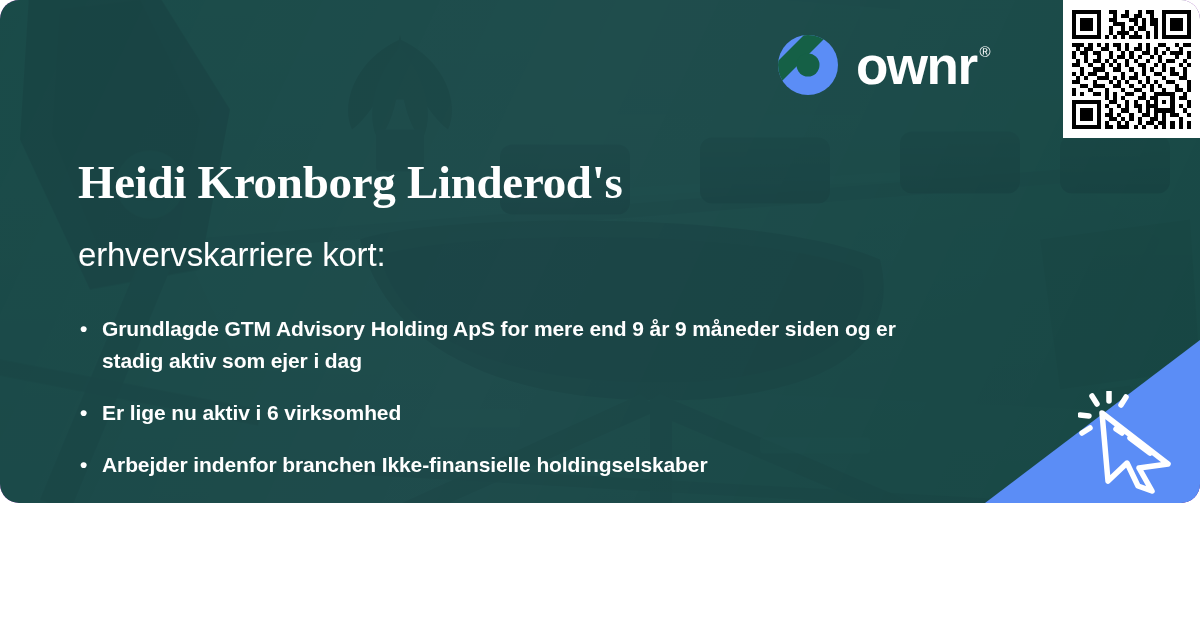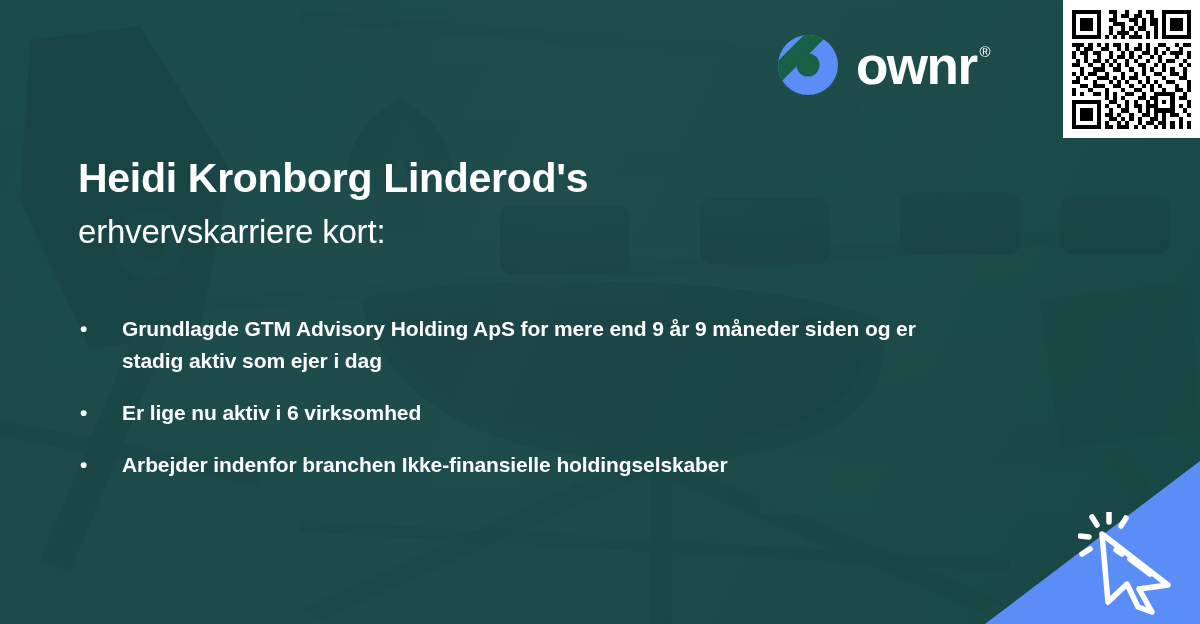--- a/index.html
+++ b/index.html
@@ -3,23 +3,24 @@
 <meta charset="utf-8">
 <style>
   * { margin:0; padding:0; box-sizing:border-box; }
   html, body {
     width:1200px; height:624px;
     font-family:"Liberation Sans", sans-serif;
     overflow:hidden;
   }
   #card {
     position:relative;
-    width:1200px; height:624px;
+    width:1200px; height:503px;
     background:#d946ef;
     overflow:hidden;
+    border-radius:19px;
   }
 
   
   #photo {
     position:absolute; inset:0;
     opacity:.30;
     filter:saturate(.25);
   }
   #photo svg { width:100%; height:100%; display:block; }
 
@@ -78,32 +79,33 @@
     font-size:15px;
     font-weight:400;
     line-height:1;
     margin-left:3px; margin-top:5px;
   }
 
   
   #headline { position:absolute; left:78px; top:156px; width:840px; }
   #title {
     color:#fff;
-    font-size:41px;
+    font-size:47px;
     font-weight:700;
     line-height:1.12;
     letter-spacing:-.3px;
     white-space:nowrap;
+    font-family:Liberation Serif, serif;
   }
   #subtitle {
     color:#fff;
     font-size:33px;
     font-weight:400;
     line-height:1.2;
-    margin-top:10px;
+    margin-top:26px;
     letter-spacing:-.2px;
   }
 
   
   #bullets {
     position:absolute; left:80px; top:313px; width:880px;
   }
   .bullet-item {
     display:flex;
     color:#fff;
@@ -114,21 +116,21 @@
     letter-spacing:-.1px;
   }
   .bullet-item:last-child { margin-bottom:0; }
   .bullet-dot {
     flex:none;
     width:22px;
     font-size:21px;
     line-height:1.52;
     text-align:left;
   }
-  .bullet-text { flex:1;margin-left:20px; }
+  .bullet-text { flex:1; }
 </style>
 </head>
 <body>
 
 <div id="card">
 
   <div id="photo">
     <svg viewBox="0 0 1200 624" preserveAspectRatio="xMidYMid slice" xmlns="http://www.w3.org/2000/svg">
       <defs>
         <linearGradient id="wall" x1="0" y1="0" x2="0" y2="1">

